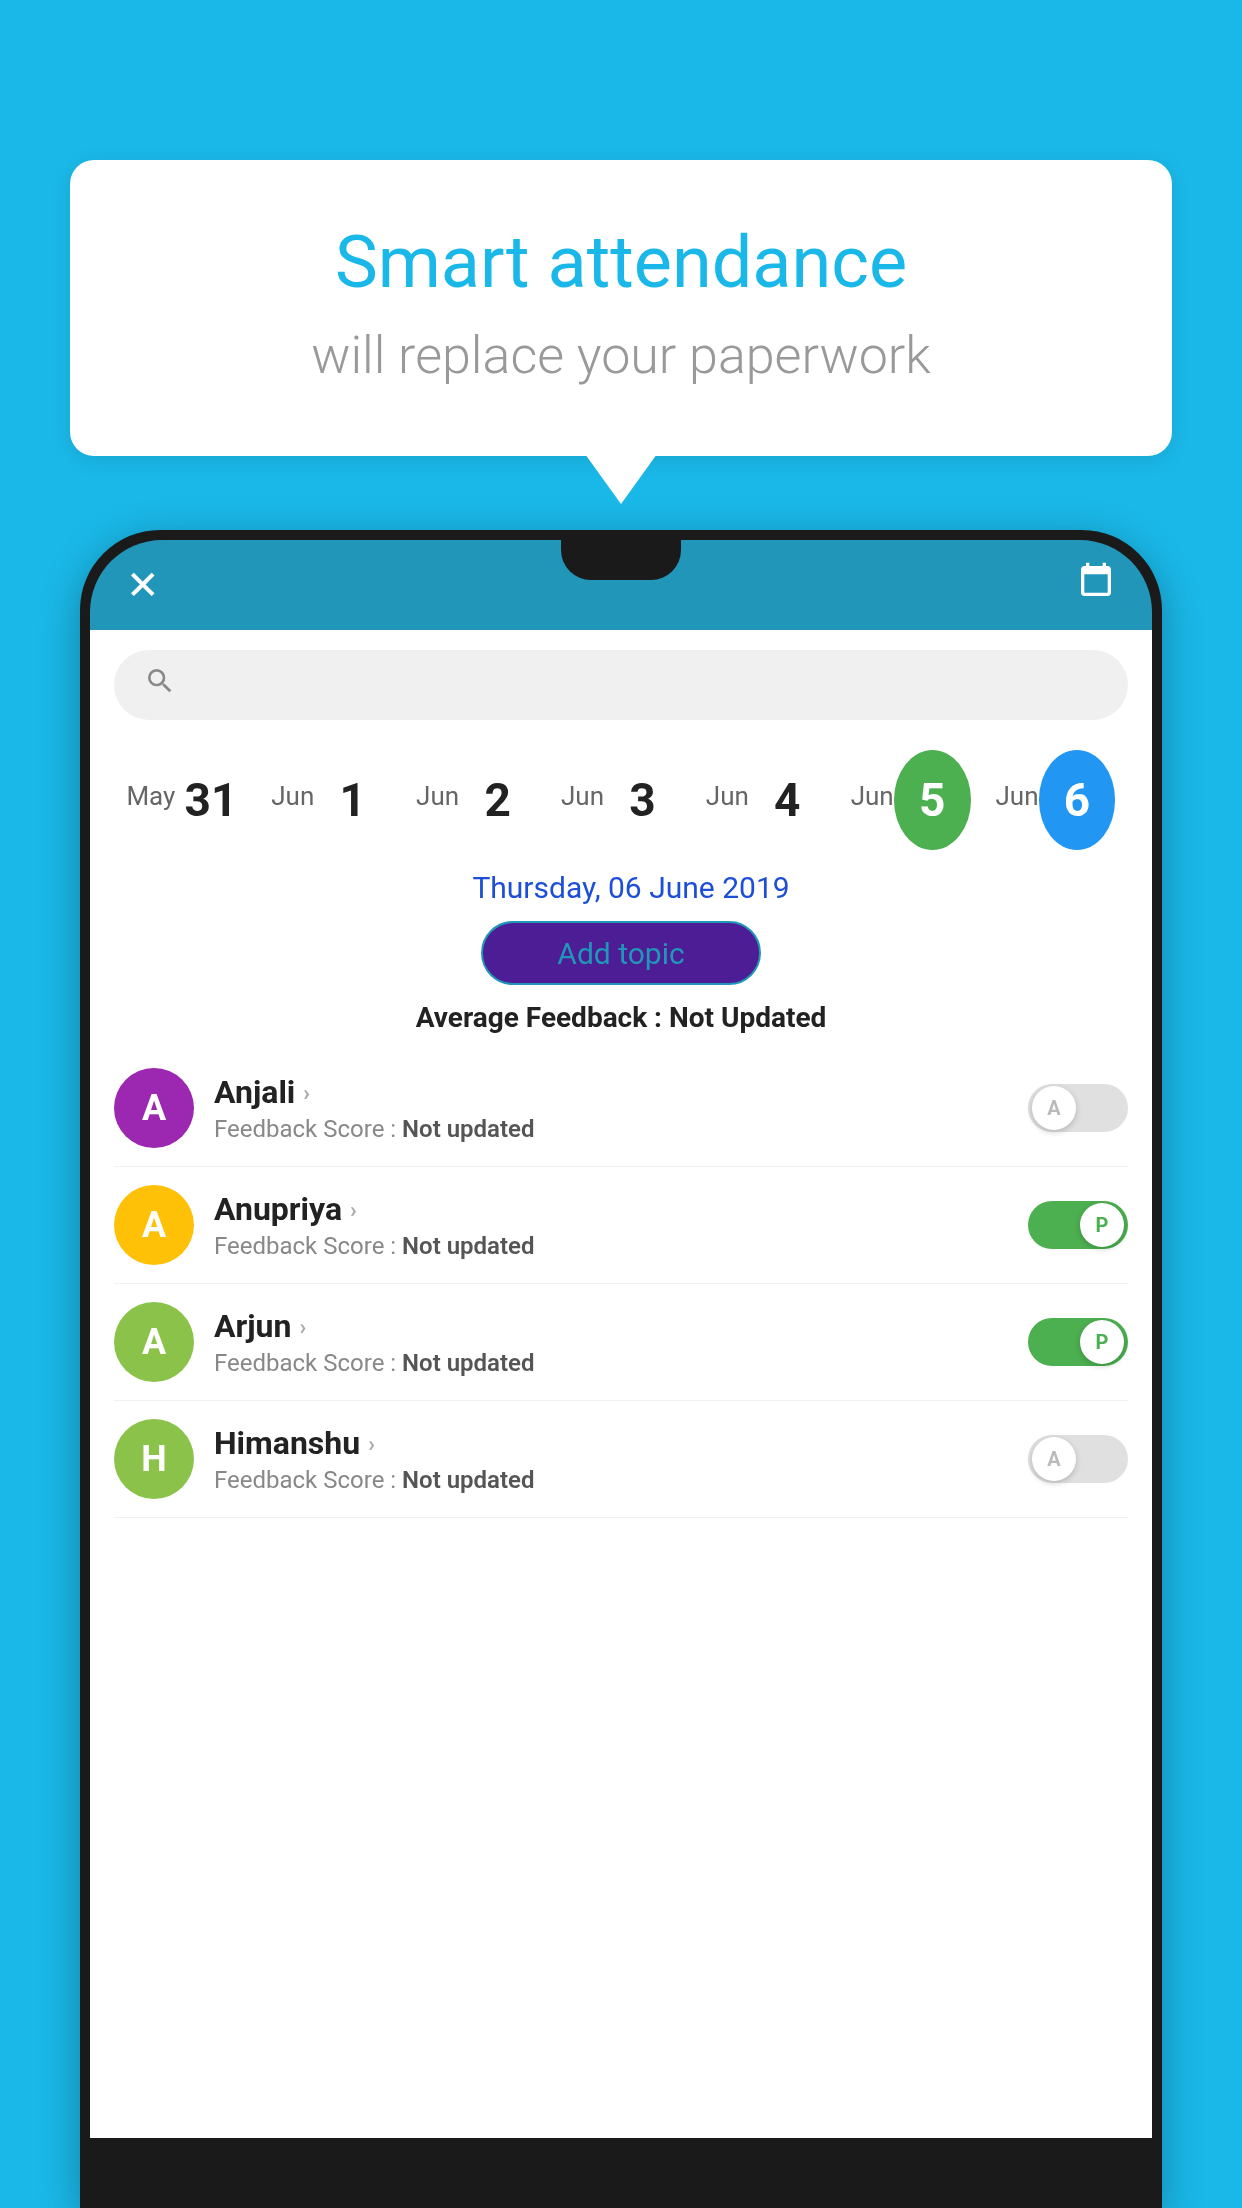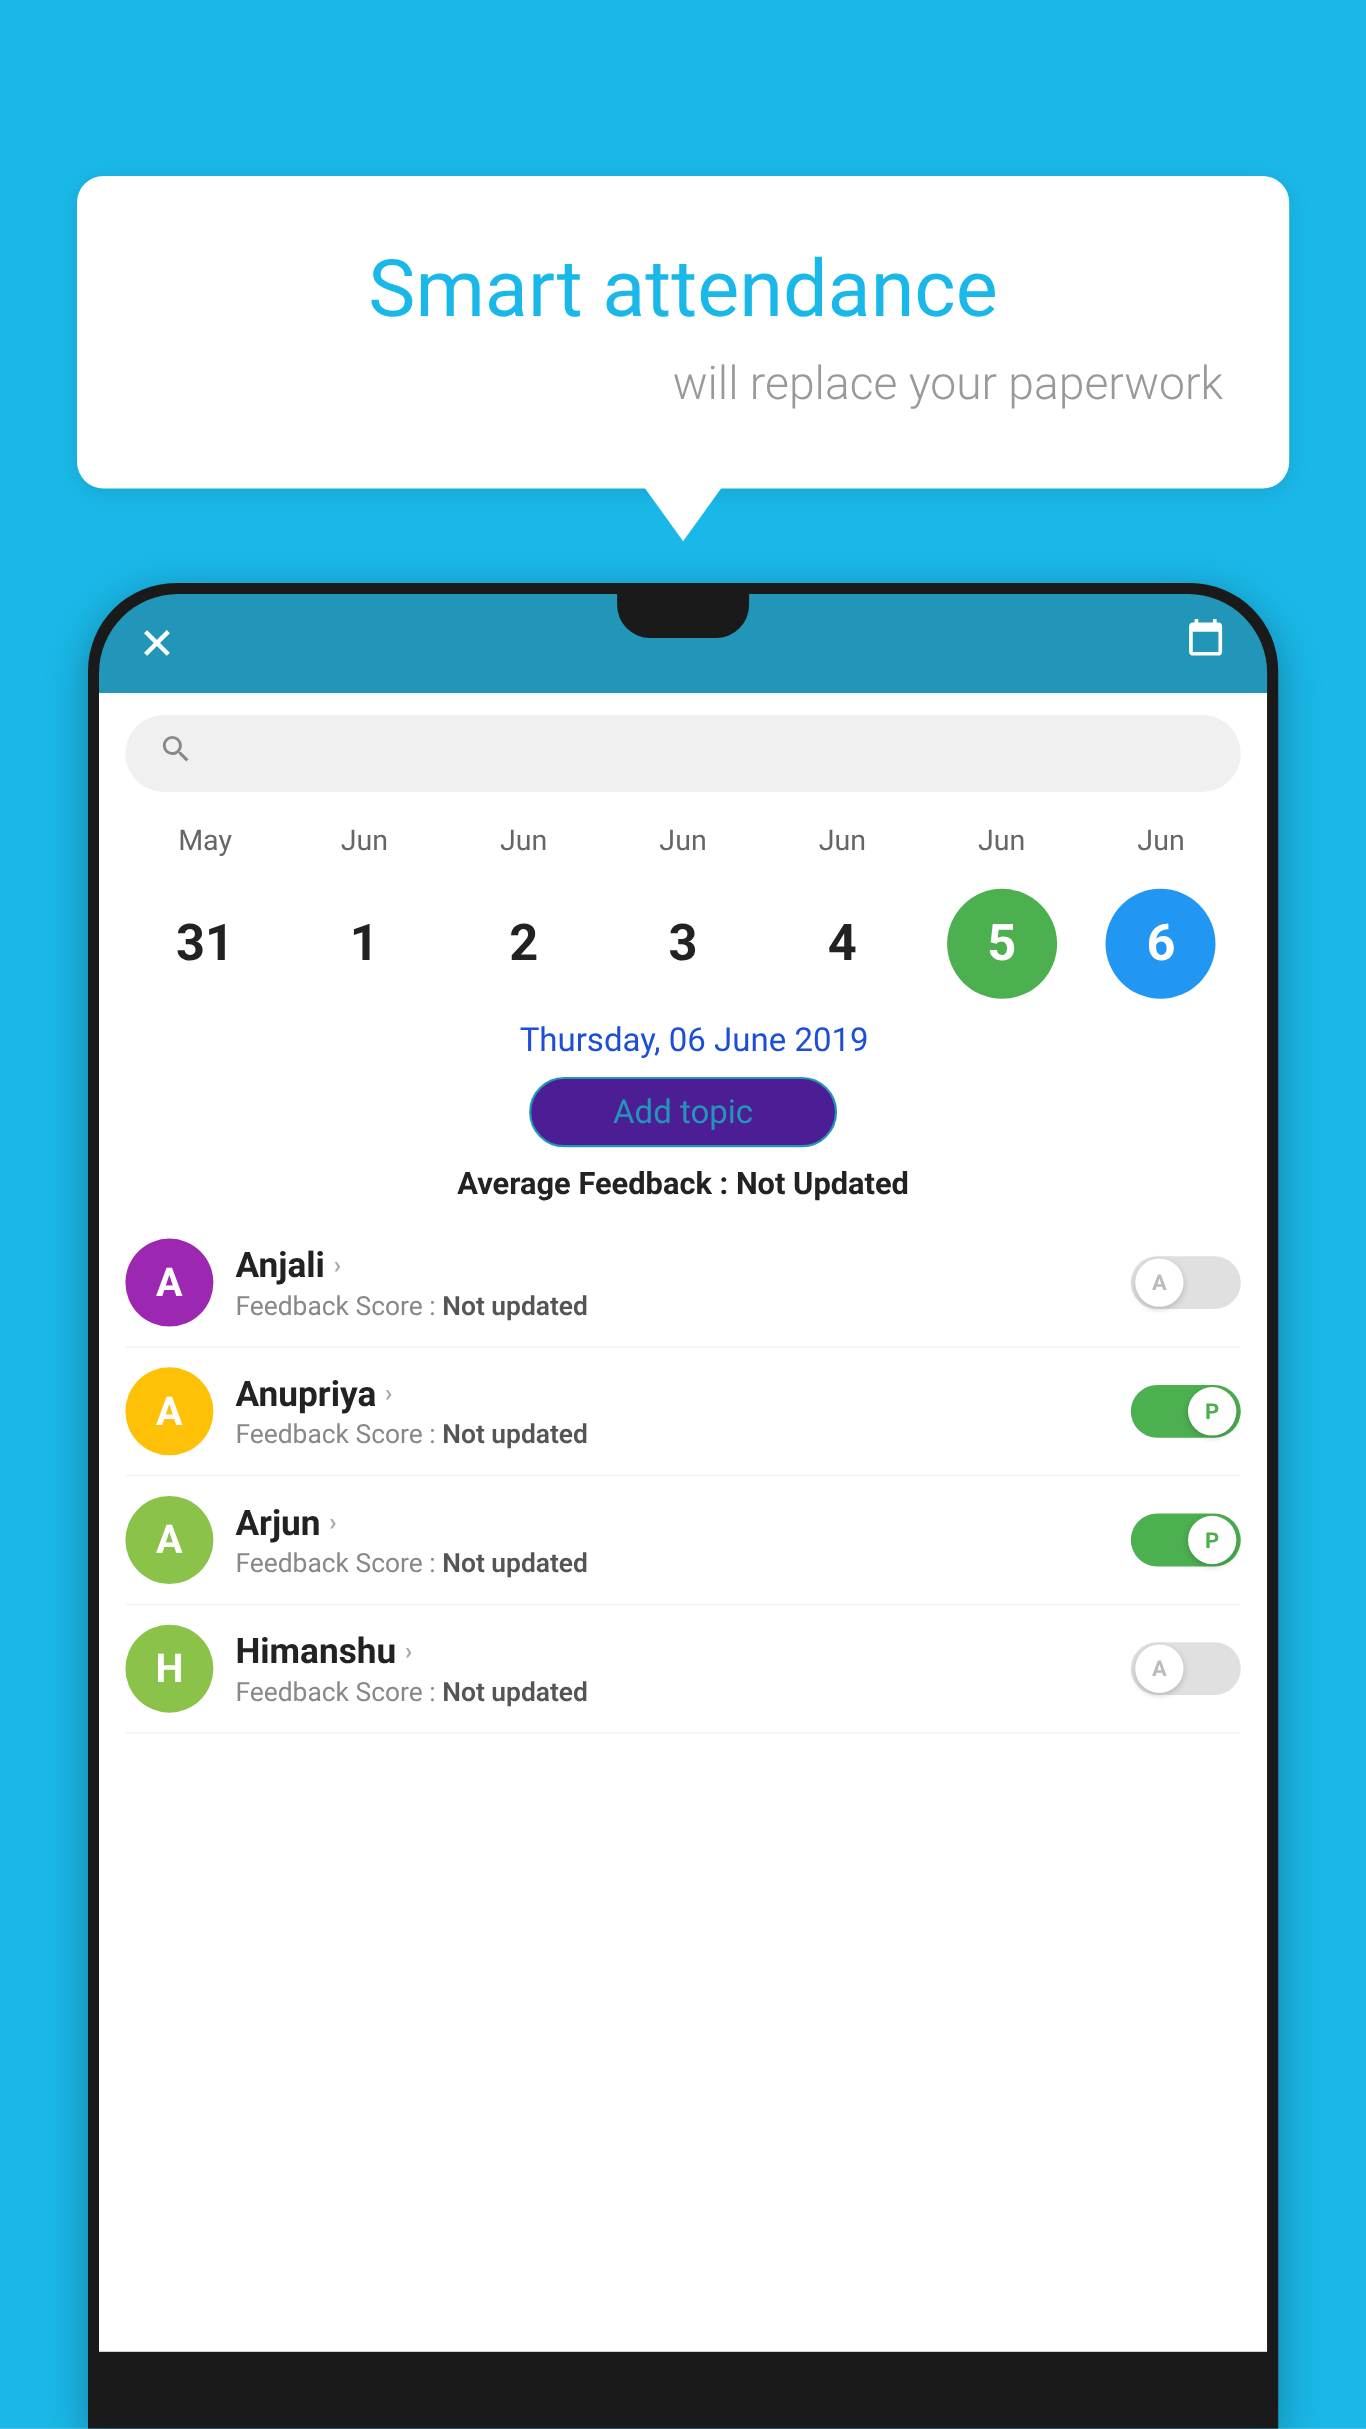--- a/index.html
+++ b/index.html
@@ -44,24 +44,23 @@
     }
 
     .bubble-title {
       font-size: 72px;
       color: #1ab8e8;
       font-weight: 400;
       margin-bottom: 20px;
     }
 
     .bubble-subtitle {
-      font-size: 42px;
+      font-size: 52px;
       color: #999;
       font-weight: 300;
-      text-align: right;
     }
 
     
     .phone-frame {
       position: absolute;
       top: 530px;
       left: 80px;
       right: 80px;
       bottom: 0;
       background: #1a1a1a;
@@ -177,24 +176,23 @@
 
     
     .calendar-strip {
       display: flex;
       justify-content: space-around;
       padding: 10px 24px 0;
     }
 
     .cal-day {
       display: flex;
-      flex-direction: column;
+      flex-direction: row;
       align-items: center;
       width: 120px;
-      gap: 20px;
     }
 
     .cal-month {
       font-size: 26px;
       color: #666;
       margin-bottom: 8px;
     }
 
     .cal-date {
       width: 100px;

